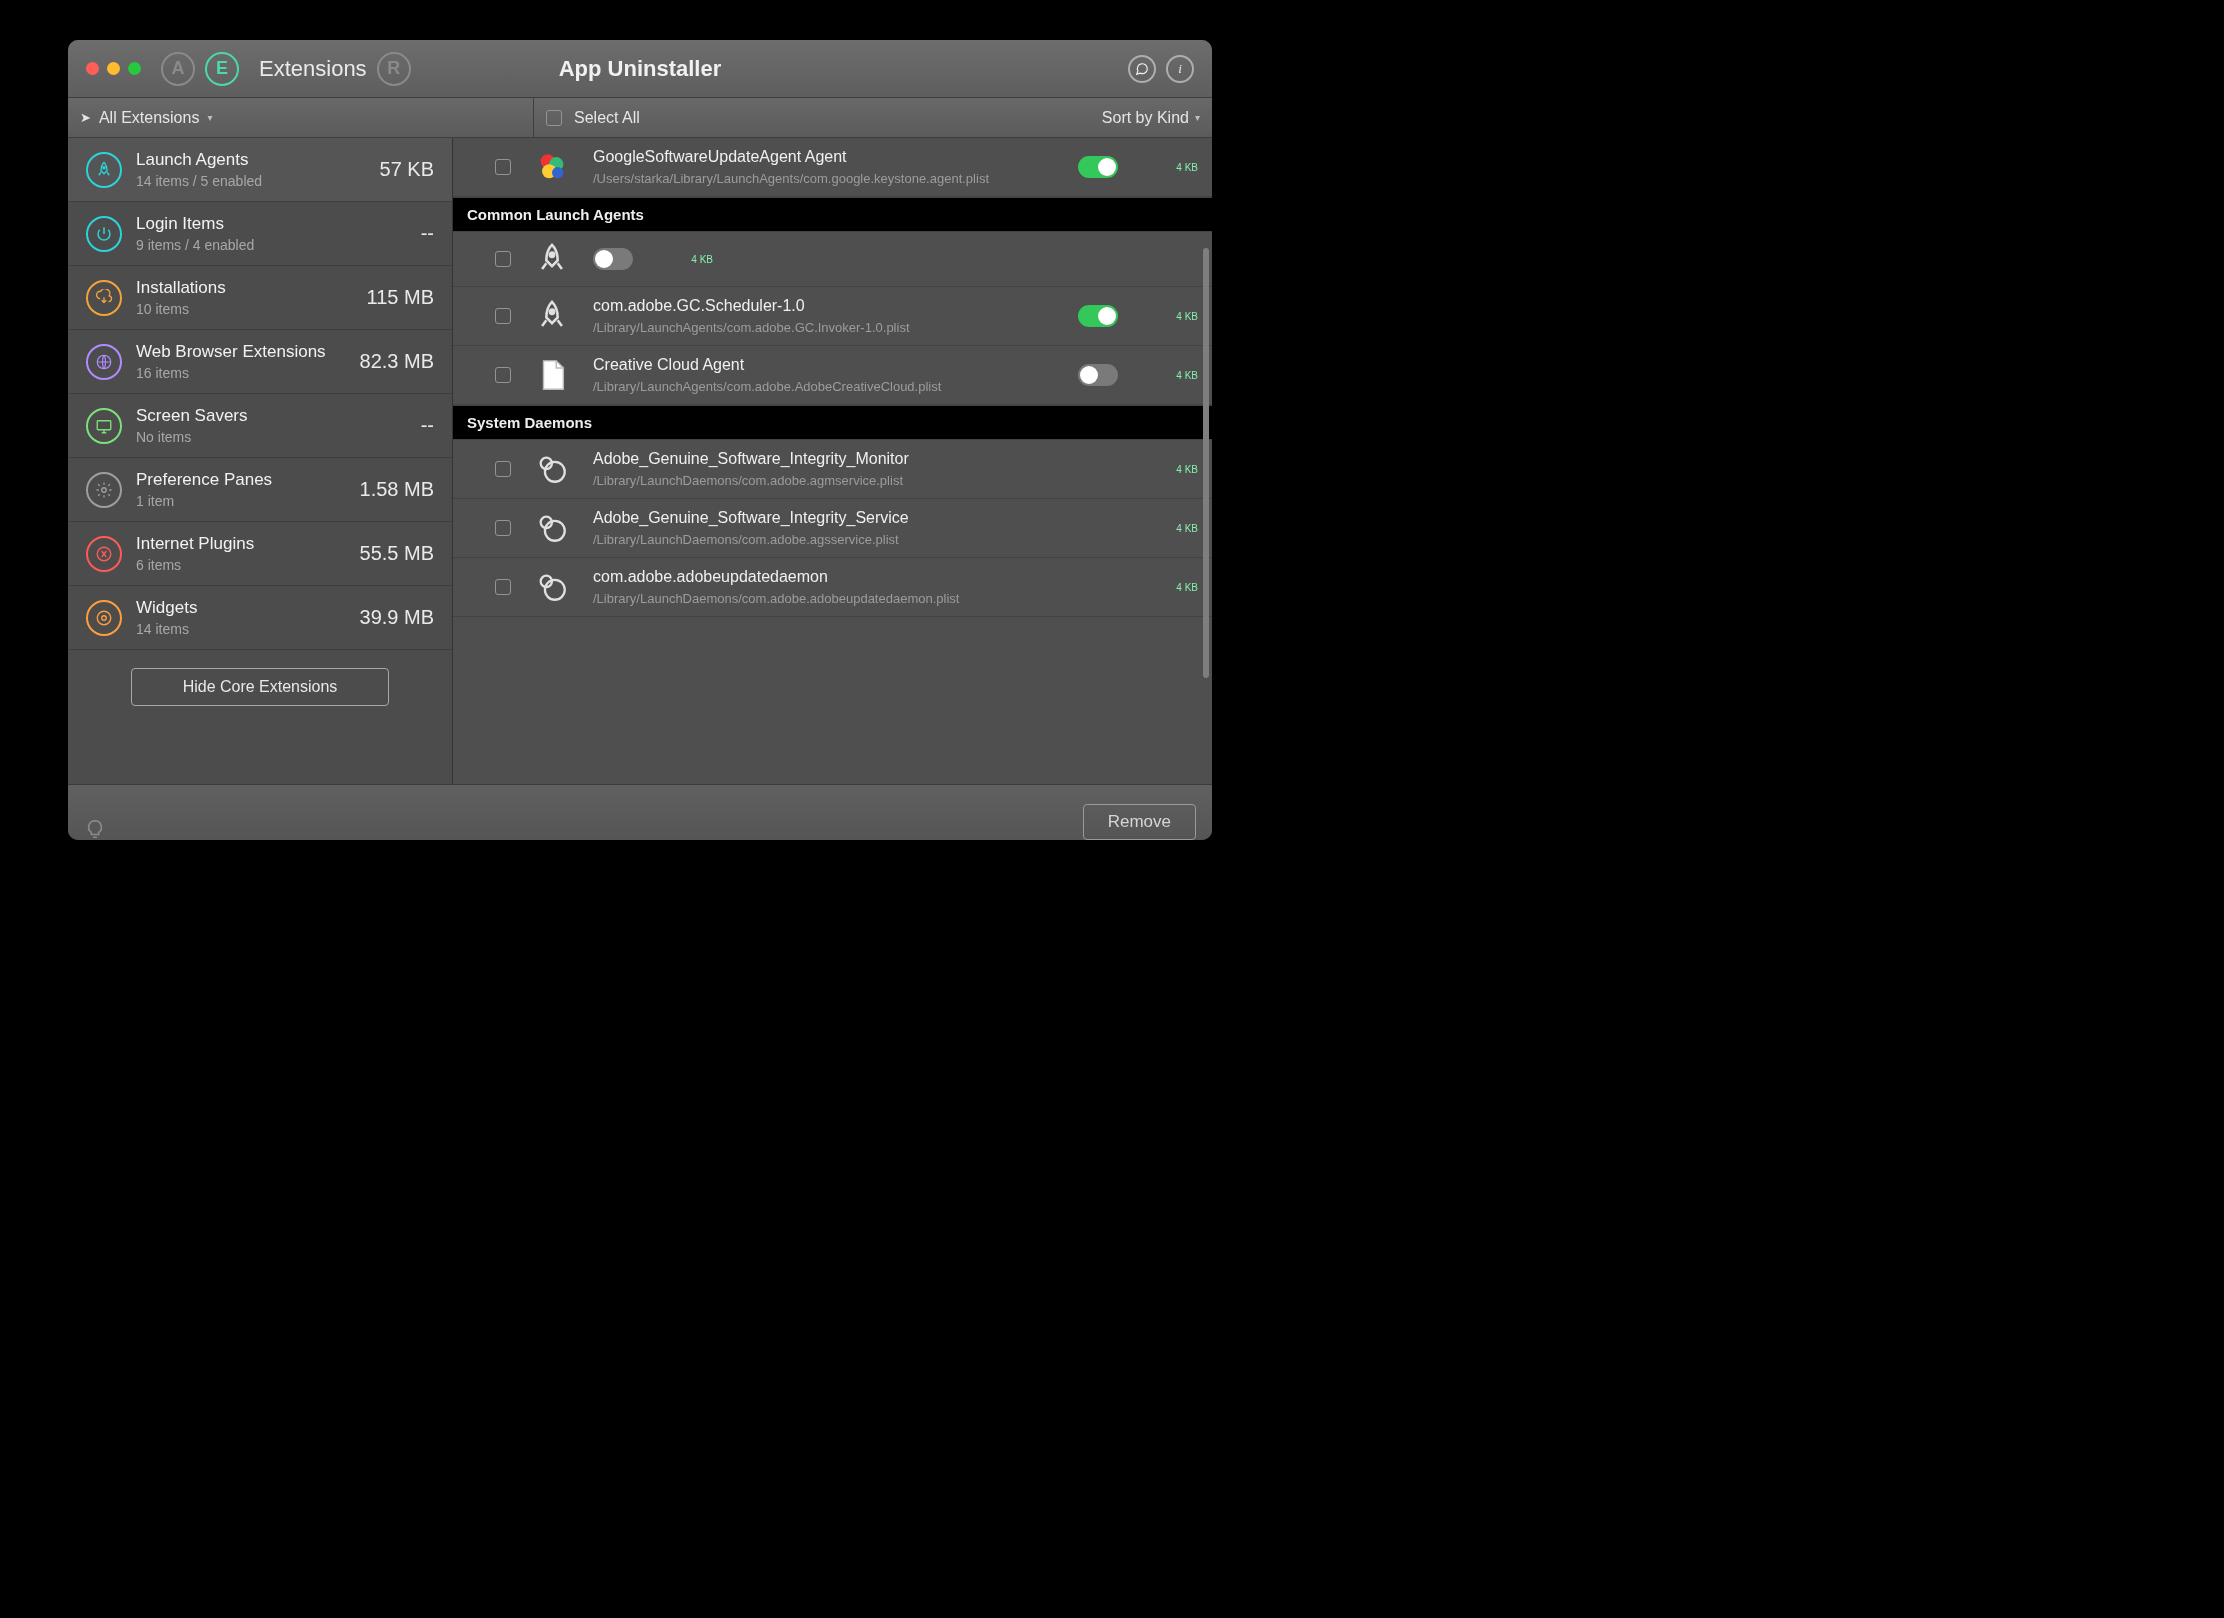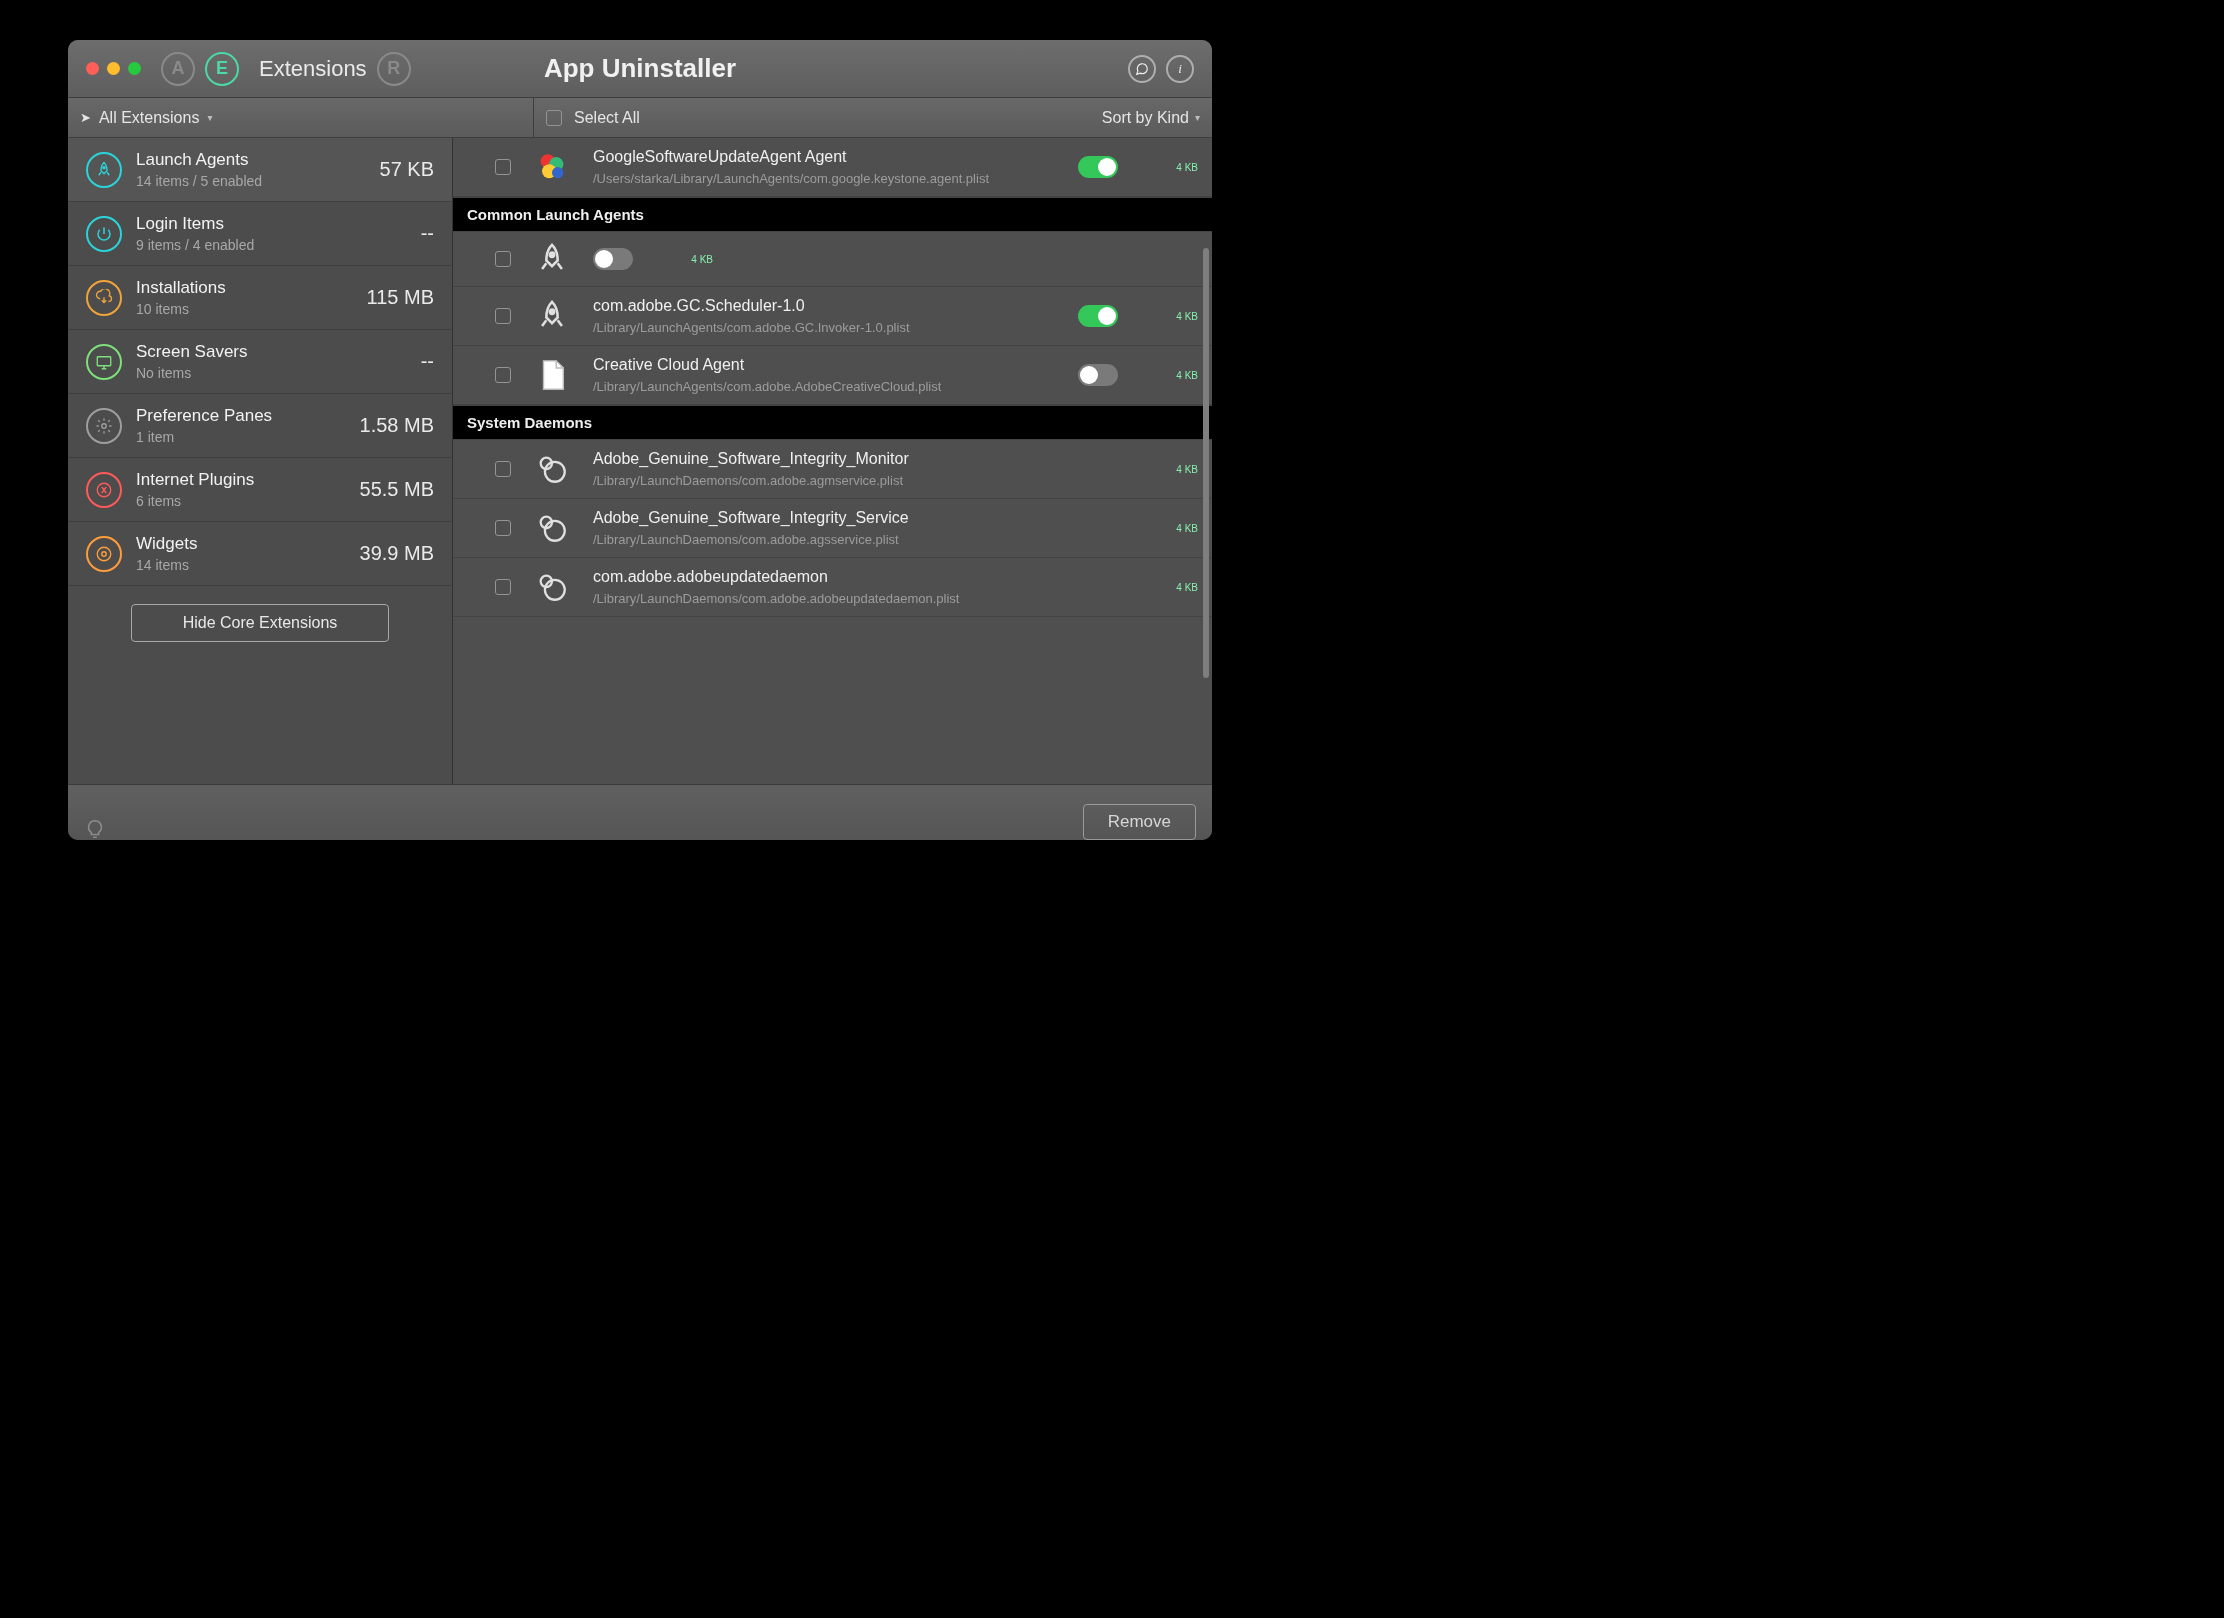--- a/index.html
+++ b/index.html
@@ -12,21 +12,21 @@
   
   .titlebar { height:58px; display:flex; align-items:center; padding:0 18px;
     background: linear-gradient(#6d6d6d,#5e5e5e); border-bottom:1px solid #3e3e3e; }
   .traffic { display:flex; gap:8px; margin-right:20px;}
   .dot { width:13px; height:13px; border-radius:50%; }
   .dot.red{background:#ff5f56;} .dot.yellow{background:#ffbd2e;} .dot.green{background:#27c93f;}
   .mods { display:flex; gap:10px; align-items:center;}
   .mod { width:34px; height:34px; border:2px solid #8a8a8a; border-radius:50%; display:flex; align-items:center; justify-content:center; color:#8a8a8a; font-weight:600; font-size:18px;}
   .mod.active { border-color:#4cd9a6; color:#4cd9a6;}
   .sectitle { color:#eaeaea; font-size:22px; font-weight:500; margin-left:10px;}
-  .apptitle { color:#f1f1f1; font-weight:600; font-size:26px; position:absolute; left:50%; transform:translateX(-50%);}
+  .apptitle { color:#f1f1f1; font-weight:600; font-size:22px; position:absolute; left:50%; transform:translateX(-50%);}
   .titlebar { position:relative;}
   .titlebar-right{ margin-left:auto; display:flex; gap:10px;}
   .circ-icon { width:28px; height:28px; border:2px solid #aeaeae; border-radius:50%; display:flex; align-items:center; justify-content:center; color:#eee; font-size:13px; font-style:normal;}
   
   .toolbar { height:40px; display:flex; background:linear-gradient(#686868,#5b5b5b); border-bottom:1px solid #3e3e3e;}
   .tool-left{width:466px; display:flex; align-items:center; padding:0 12px; color:#e5e5e5; gap:8px; border-right:1px solid #3e3e3e;}
   .tool-left .nav{font-size:13px;}
   .tool-left .filter{font-size:16px;}
   .tool-left .caret, .caret { font-size:10px; color:#bdbdbd;}
   .tool-right{flex:1; display:flex; align-items:center; padding:0 12px; color:#e5e5e5; gap:12px;}
@@ -145,20 +145,33 @@
               <path d="M12 11v7m-3-3 3 3 3-3"></path>
             </svg>
           </span>
     <div class="cat-txt">
       <div class="cat-title">Installations</div>
       <div class="cat-sub">10 items</div>
     </div>
     <div class="cat-size">115 MB</div>
         </div>
         <div class="cat">
+    <span class="cic" style="border-color:#b08cff">
+            <svg viewBox="0 0 24 24" fill="none" stroke="#b08cff" stroke-width="1.6">
+              <circle cx="12" cy="12" r="9"></circle>
+              <path d="M3 12h18M12 3c2.5 2.7 2.5 15.3 0 18M12 3c-2.5 2.7-2.5 15.3 0 18"></path>
+            </svg>
+          </span>
+    <div class="cat-txt">
+      <div class="cat-title">Web Browser Extensions</div>
+      <div class="cat-sub">16 items</div>
+    </div>
+    <div class="cat-size">82.3 MB</div>
+        </div>
+        <div class="cat">
     <span class="cic" style="border-color:#7de07a">
             <svg viewBox="0 0 24 24" fill="none" stroke="#7de07a" stroke-width="1.8">
               <rect x="3" y="5" width="18" height="12" rx="1"></rect>
               <path d="M9 21h6M12 17v4"></path>
             </svg>
           </span>
     <div class="cat-txt">
       <div class="cat-title">Screen Savers</div>
       <div class="cat-sub">No items</div>
     </div>

